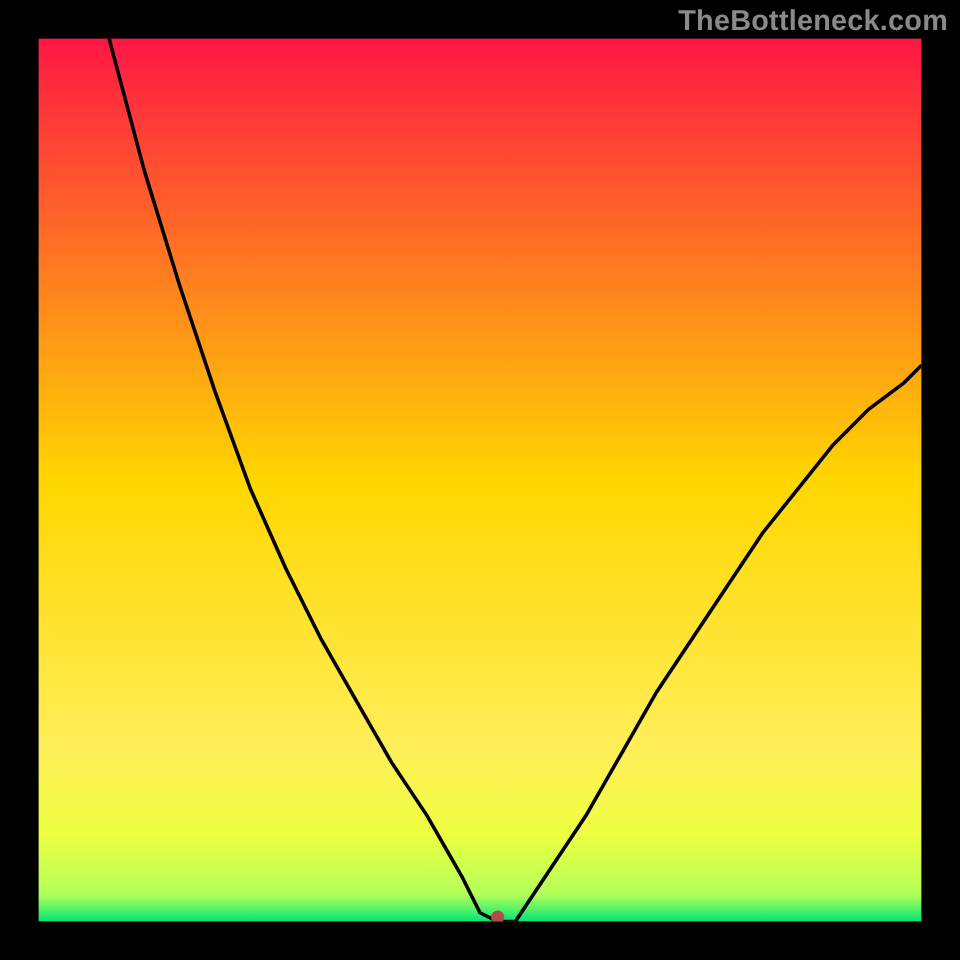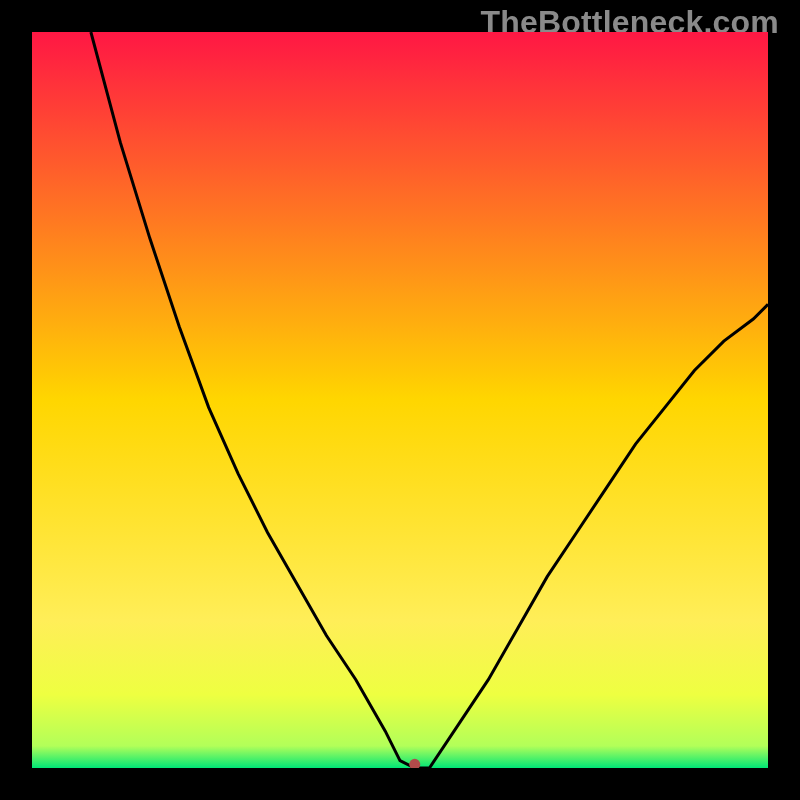--- a/index.html
+++ b/index.html
@@ -6,23 +6,23 @@
   html, body { width: 800px; height: 800px; overflow: hidden; background: #000; }
   #stage {
     position: relative;
     width: 800px;
     height: 800px;
     background: #000;
   }
   #watermark {
     position: absolute;
     top: 4px;
-    right: 21px;
+    right: 10px;
     font-family: Arial, Helvetica, sans-serif;
-    font-size: 32px;
+    font-size: 24px;
     font-weight: 600;
     color: #8a8a8a;
     letter-spacing: 0.2px;
     user-select: none;
     text-align: right;
   }
   #plot-area {
     position: absolute;
     left: 32px;
     top: 32px;

